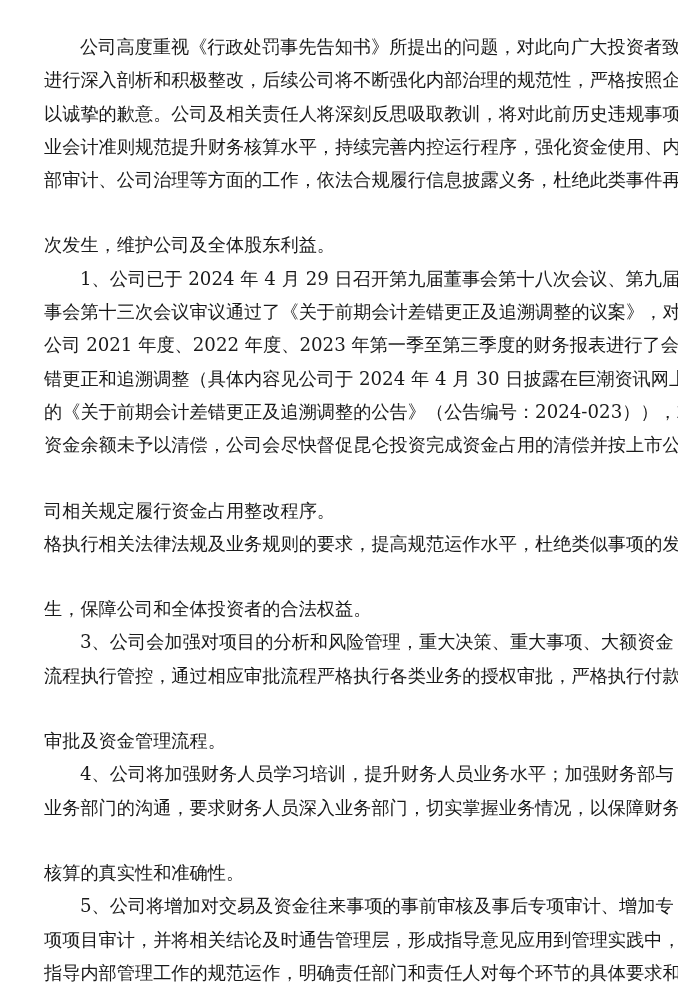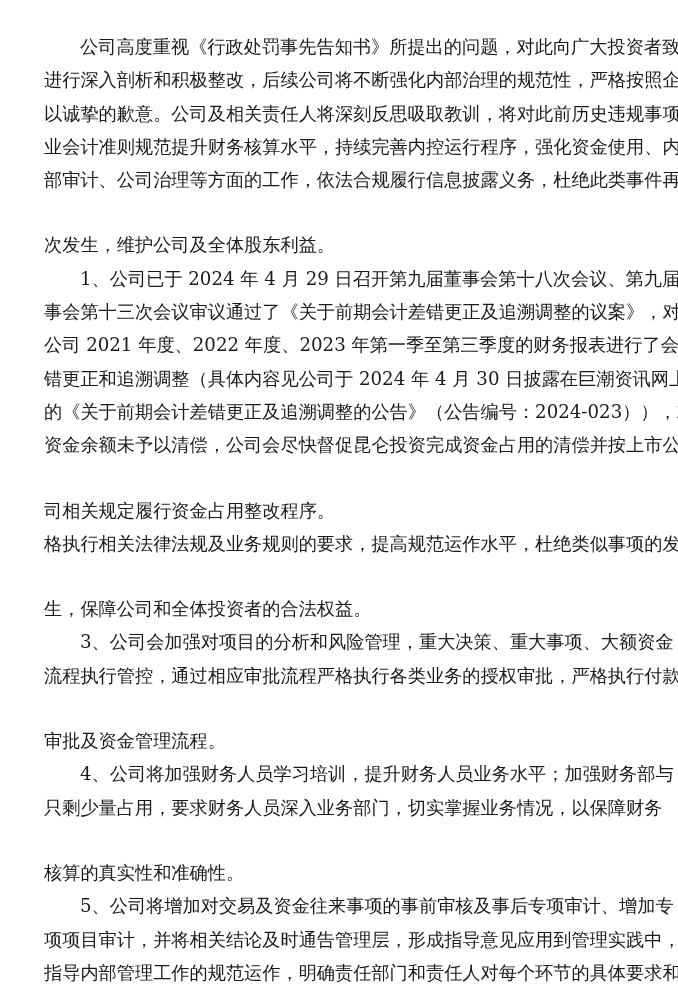--- a/index.html
+++ b/index.html
@@ -73,21 +73,21 @@
   </p>
 
   <p class="para">
     <span class="line first">3、公司会加强对项目的分析和风险管理，重大决策、重大事项、大额资金</span>
     <span class="line">流程执行管控，通过相应审批流程严格执行各类业务的授权审批，严格执行付款</span>
     <span class="line last">审批及资金管理流程。</span>
   </p>
 
   <p class="para">
     <span class="line first">4、公司将加强财务人员学习培训，提升财务人员业务水平；加强财务部与</span>
-    <span class="line">只剩少量占用，要求财务人员深入业务部门，切实掌握业务情况，以保障财务</span>
+    <span class="line">业务部门的沟通，要求财务人员深入业务部门，切实掌握业务情况，以保障财务</span>
     <span class="line last">核算的真实性和准确性。</span>
   </p>
 
   <p class="para">
     <span class="line first">5、公司将增加对交易及资金往来事项的事前审核及事后专项审计、增加专</span>
     <span class="line">项项目审计，并将相关结论及时通告管理层，形成指导意见应用到管理实践中，</span>
     <span class="line">指导内部管理工作的规范运作，明确责任部门和责任人对每个环节的具体要求和</span>
     <span class="line last">注意事项，及时发现和纠正问题。</span>
   </p>
 

